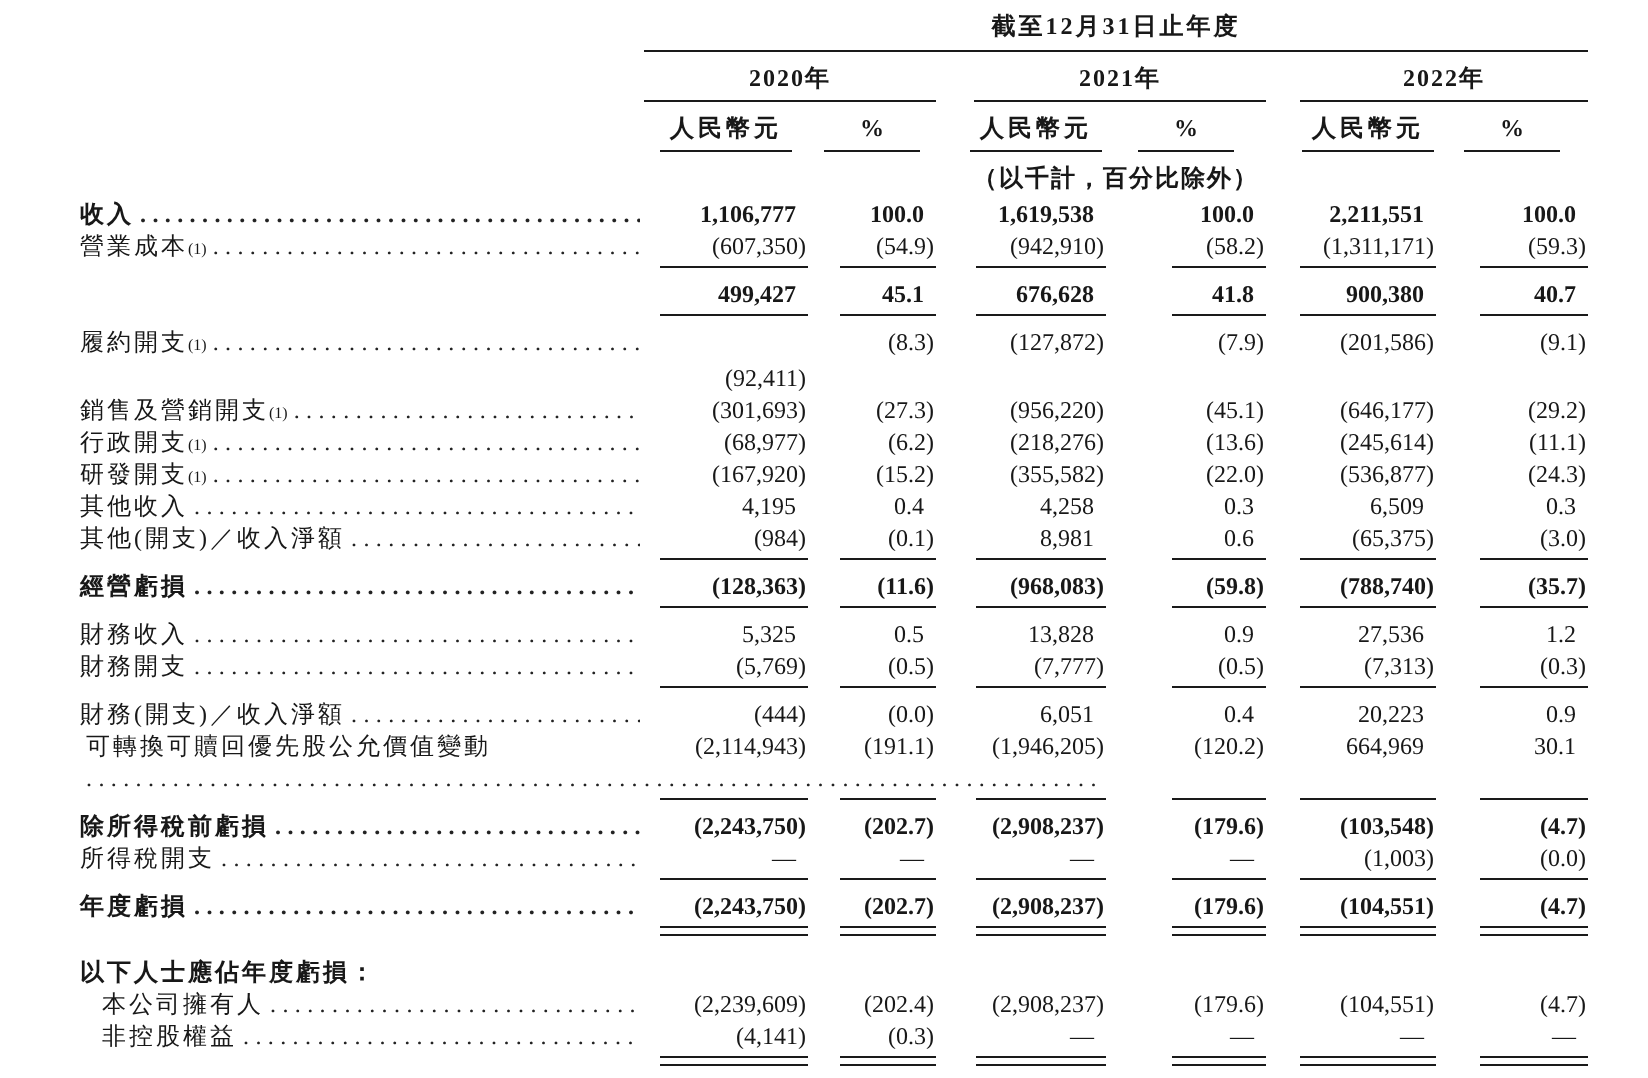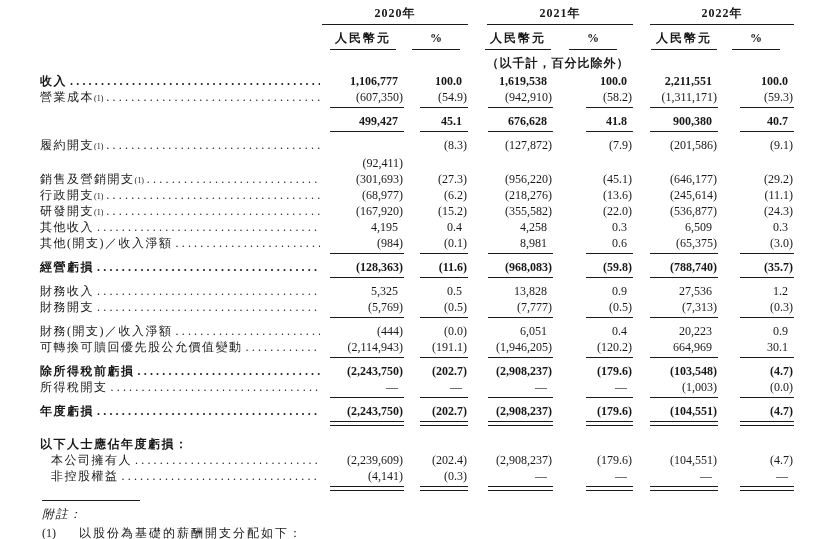--- a/index.html
+++ b/index.html
@@ -46,20 +46,21 @@
   .fnotes-label{font-style:italic;letter-spacing:1.5px;margin-bottom:3px;}
   .fnote{display:flex;align-items:baseline;}
   .fnote .num{width:37px;flex:0 0 37px;}
   .fnote .txt{letter-spacing:2px;}
 </style>
 </head>
 <body>
 
 <div class="page">
   <div class="grid" id="fin-grid">
+      <div class="title-cell" style="grid-column: 2 / 8;">截至12月31日止年度</div>
       <div class="year-cell" style="grid-column: 2 / 4; margin-left: 0px;">2020年</div>
       <div class="year-cell" style="grid-column: 4 / 6; margin-left: 19px;">2021年</div>
       <div class="year-cell" style="grid-column: 6 / 8; margin-left: 17px;">2022年</div>
       <div class="colhead" style="grid-column: 2 / 3;"><span>人民幣元</span></div>
       <div class="colhead pct" style="grid-column: 3 / 4;"><span>%</span></div>
       <div class="colhead" style="grid-column: 4 / 5; margin-left: 15px;"><span>人民幣元</span></div>
       <div class="colhead pct" style="grid-column: 5 / 6;"><span>%</span></div>
       <div class="colhead" style="grid-column: 6 / 7; margin-left: 17px;"><span>人民幣元</span></div>
       <div class="colhead pct" style="grid-column: 7 / 8;"><span>%</span></div>
       <div class="unit" style="grid-column: 4 / 6;">（以千計，百分比除外）</div>
@@ -217,21 +218,21 @@
       <div class="lab" style="grid-column: 1 / 2;">
         <span class="lbl">財務(開支)／收入淨額</span>
         <span class="leader"></span>
       </div>
       <div class="v paren" style="grid-column: 2 / 3;">(444)</div>
       <div class="v paren" style="grid-column: 3 / 4;">(0.0)</div>
       <div class="v" style="grid-column: 4 / 5;">6,051</div>
       <div class="v" style="grid-column: 5 / 6;">0.4</div>
       <div class="v" style="grid-column: 6 / 7;">20,223</div>
       <div class="v" style="grid-column: 7 / 8;">0.9</div>
-      <div class="lab" style="grid-column: 1 / 2;">
+      <div class="lab" style="grid-column: 1 / 2; flex-direction: column;">
         <span class="lbl">可轉換可贖回優先股公允價值變動</span>
         <span class="leader"></span>
       </div>
       <div class="v paren" style="grid-column: 2 / 3;">(2,114,943)</div>
       <div class="v paren" style="grid-column: 3 / 4;">(191.1)</div>
       <div class="v paren" style="grid-column: 4 / 5;">(1,946,205)</div>
       <div class="v paren" style="grid-column: 5 / 6;">(120.2)</div>
       <div class="v" style="grid-column: 6 / 7;">664,969</div>
       <div class="v" style="grid-column: 7 / 8;">30.1</div>
       <div class="rl" style="grid-column: 2 / 3; margin-left: 8px;"></div>

